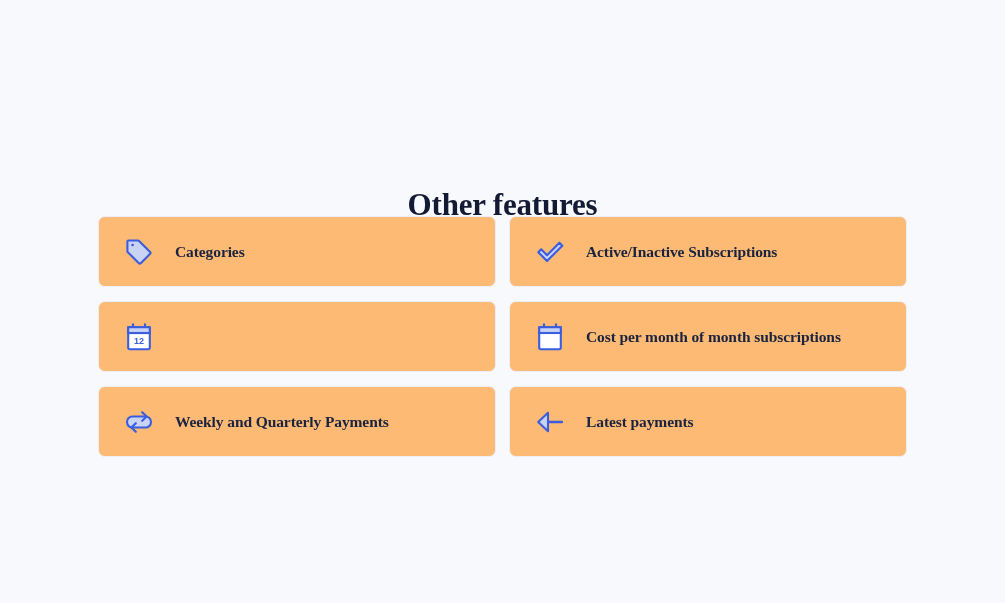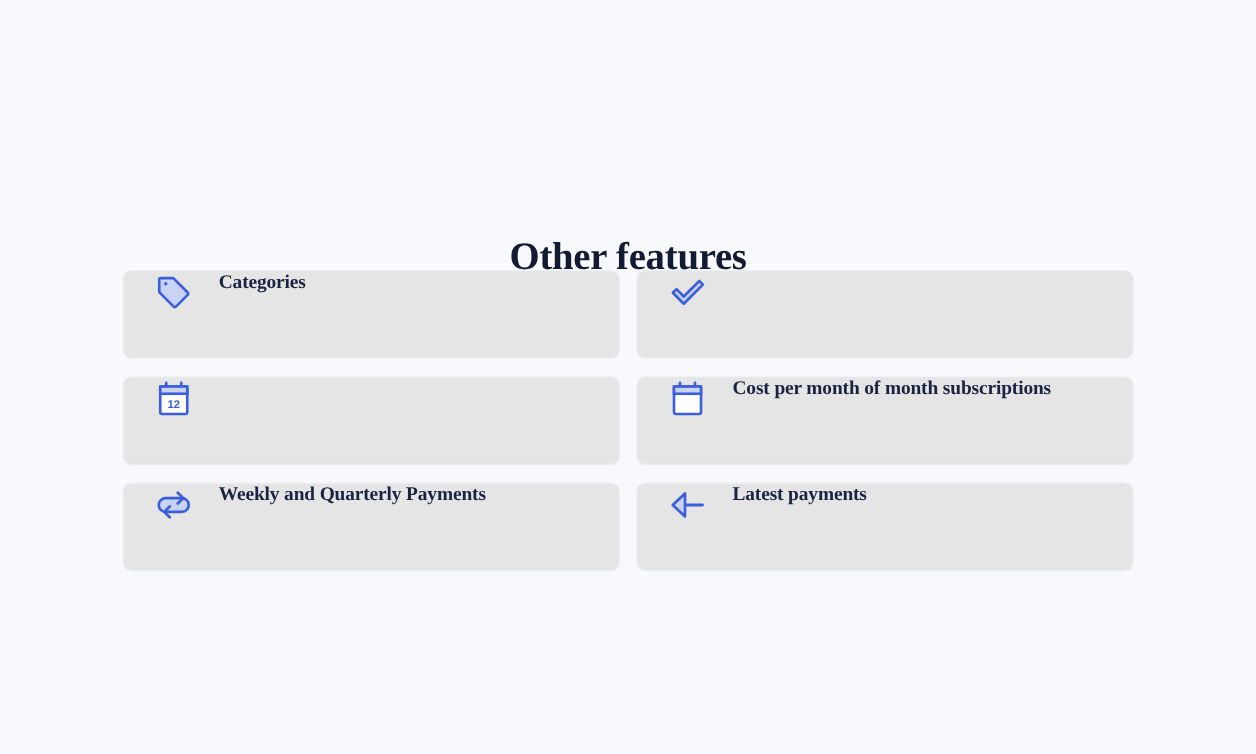--- a/index.html
+++ b/index.html
@@ -42,24 +42,25 @@
     top: 216px;
     width: 809px;
     display: grid;
     grid-template-columns: 398px 398px;
     grid-template-rows: 71px 71px 71px;
     column-gap: 13px;
     row-gap: 14px;
   }
 
   .feature-card {
-    background: #e5e5e5;
+    background: #fdba74;
     border: 1px solid #eceef5;
     border-radius: 7px;
     display: flex;
+    align-items: center;
     padding-left: 23px;
     cursor: pointer;
   }
 
   .feature-icon {
     width: 34px;
     height: 34px;
     flex: 0 0 34px;
     display: flex;
     align-items: center;
@@ -107,20 +108,21 @@
       </span>
       <span class="feature-label">Categories</span>
     </div>
 
     <div class="feature-card">
       <span class="feature-icon">
         <svg viewBox="0 0 32 32">
           <path d="M4.3 16.2 L7.2 13.3 L13.0 19.2 L25.4 6.8 L28.3 9.7 L13.0 25.0 Z" fill="#c8d3f5" stroke="#3a5ede" stroke-width="2.1" stroke-linejoin="round" stroke-linecap="round"></path>
         </svg>
       </span>
+      <span class="feature-label">Active/Inactive Subscriptions</span>
     </div>
 
     <div class="feature-card">
       <span class="feature-icon">
         <svg viewBox="0 0 32 32">
           <line x1="10.0" y1="3.2" x2="10.0" y2="7.2" stroke="#3a5ede" stroke-width="2.1" stroke-linecap="round"></line>
           <line x1="22.0" y1="3.2" x2="22.0" y2="7.2" stroke="#3a5ede" stroke-width="2.1" stroke-linecap="round"></line>
           <rect x="5.2" y="6.2" width="21.6" height="22.0" rx="1.6" fill="#ffffff" stroke="#3a5ede" stroke-width="2.1"></rect>
           <line x1="5.2" y1="12.0" x2="26.8" y2="12.0" stroke="#3a5ede" stroke-width="2.1"></line>
           <rect x="5.2" y="6.2" width="21.6" height="5.8" fill="#c8d3f5" stroke="#3a5ede" stroke-width="2.1"></rect>

